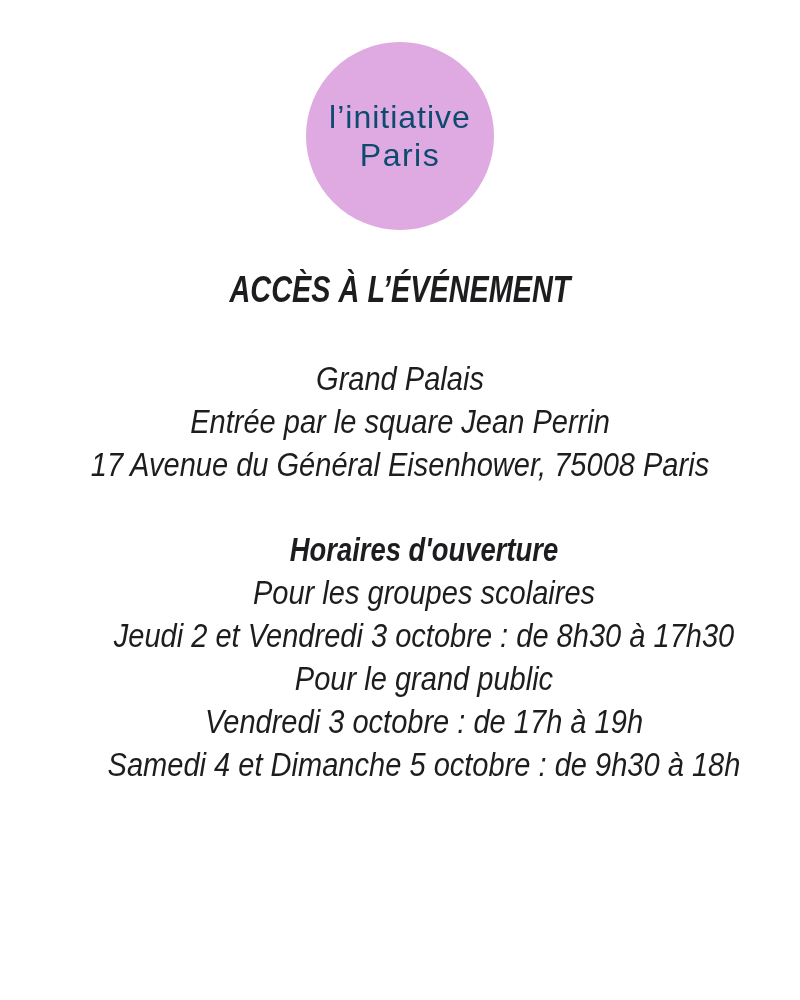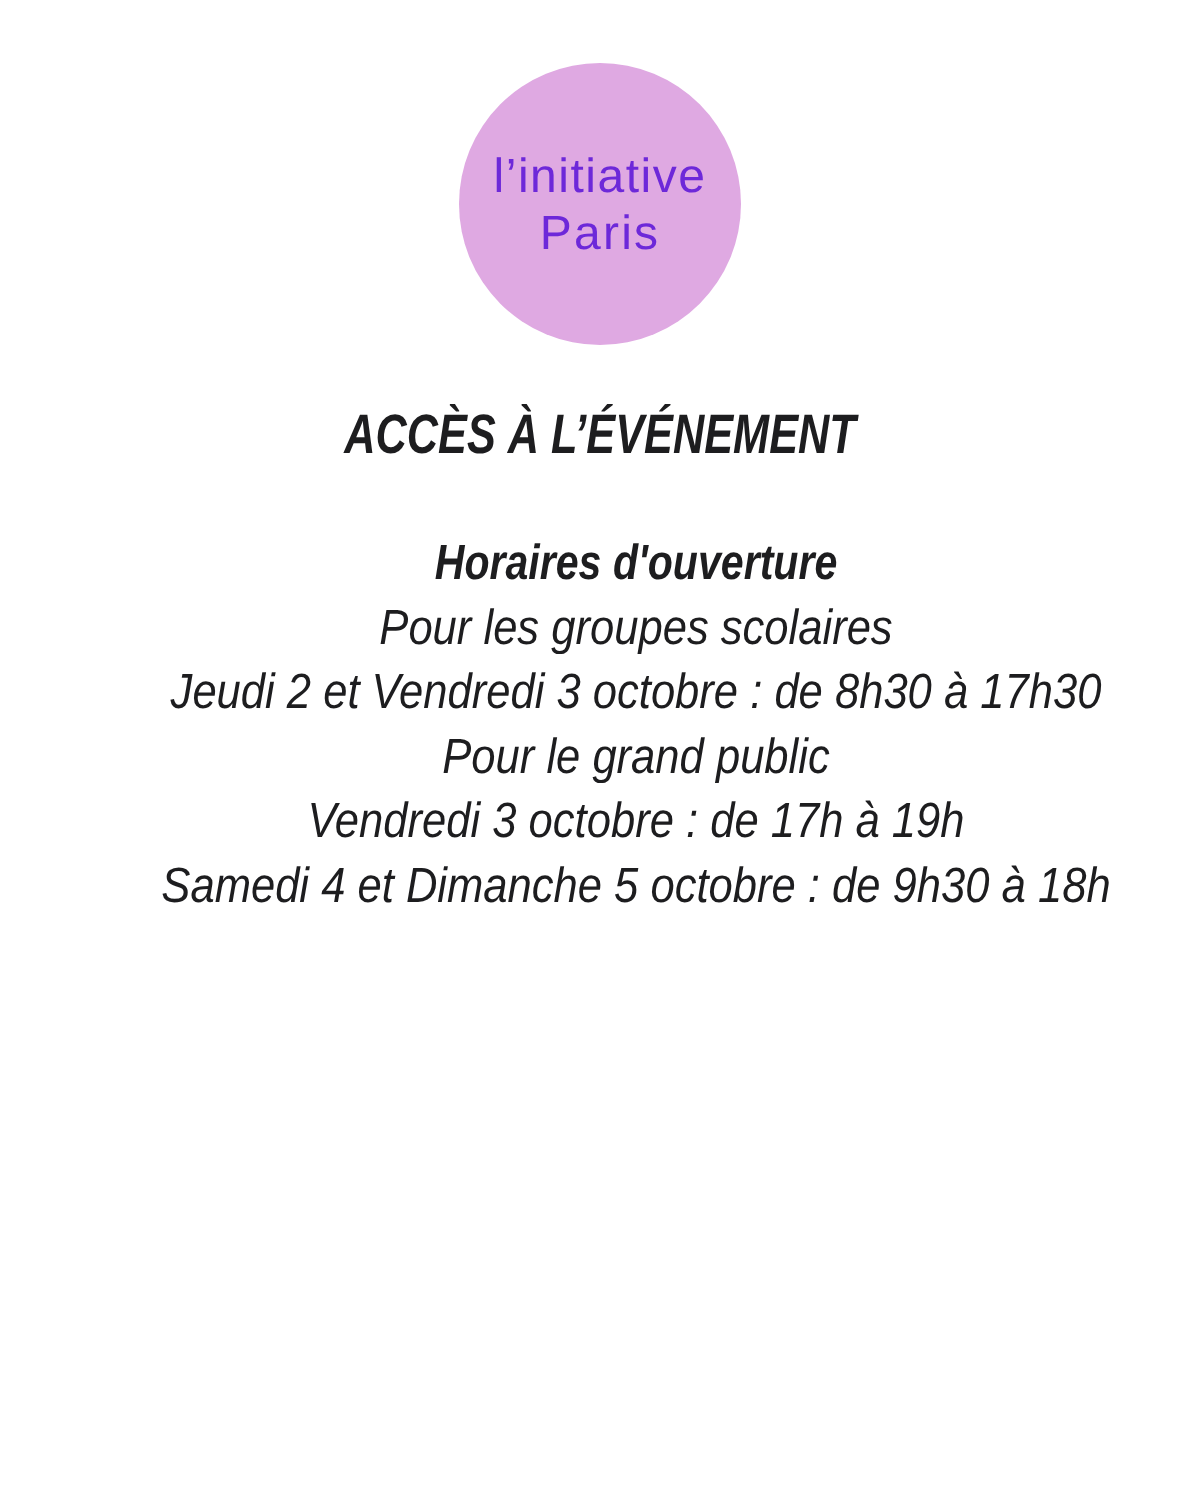--- a/index.html
+++ b/index.html
@@ -66,27 +66,32 @@
   }
   .venue-section  { margin-top: 46px; }
   .hours-section  { margin-top: 42px; padding-left: 48px; }
   .footer-section { margin-top: 47px; }
 </style>
 </head>
 <body>
 
 <div class="page" style="color: rgb(29, 29, 31); background: rgb(255, 255, 255);">
 
-  <div class="logo" style="background: rgb(223, 169, 226); color: #6d28d9;">
+  <div class="logo" style="background: rgb(223, 169, 226); color: #0c4a6e;">
     <div class="logo-line1">l’initiative</div>
     <div class="logo-line2">Paris</div>
   </div>
 
   <div class="title">ACCÈS À L’ÉVÉNEMENT</div>
 
+  <div class="venue-section">
+    <div class="line">Grand Palais</div>
+    <div class="line">Entrée par le square Jean Perrin</div>
+    <div class="line">17 Avenue du Général Eisenhower, 75008 Paris</div>
+  </div>
 
   <div class="hours-section">
     <div class="line bold">Horaires d'ouverture</div>
     <div class="line">Pour les groupes scolaires</div>
     <div class="line">Jeudi 2 et Vendredi 3 octobre : de 8h30 à 17h30</div>
     <div class="line">Pour le grand public</div>
     <div class="line">Vendredi 3 octobre : de 17h à 19h</div>
     <div class="line">Samedi 4 et Dimanche 5 octobre : de 9h30 à 18h</div>
   </div>
 

